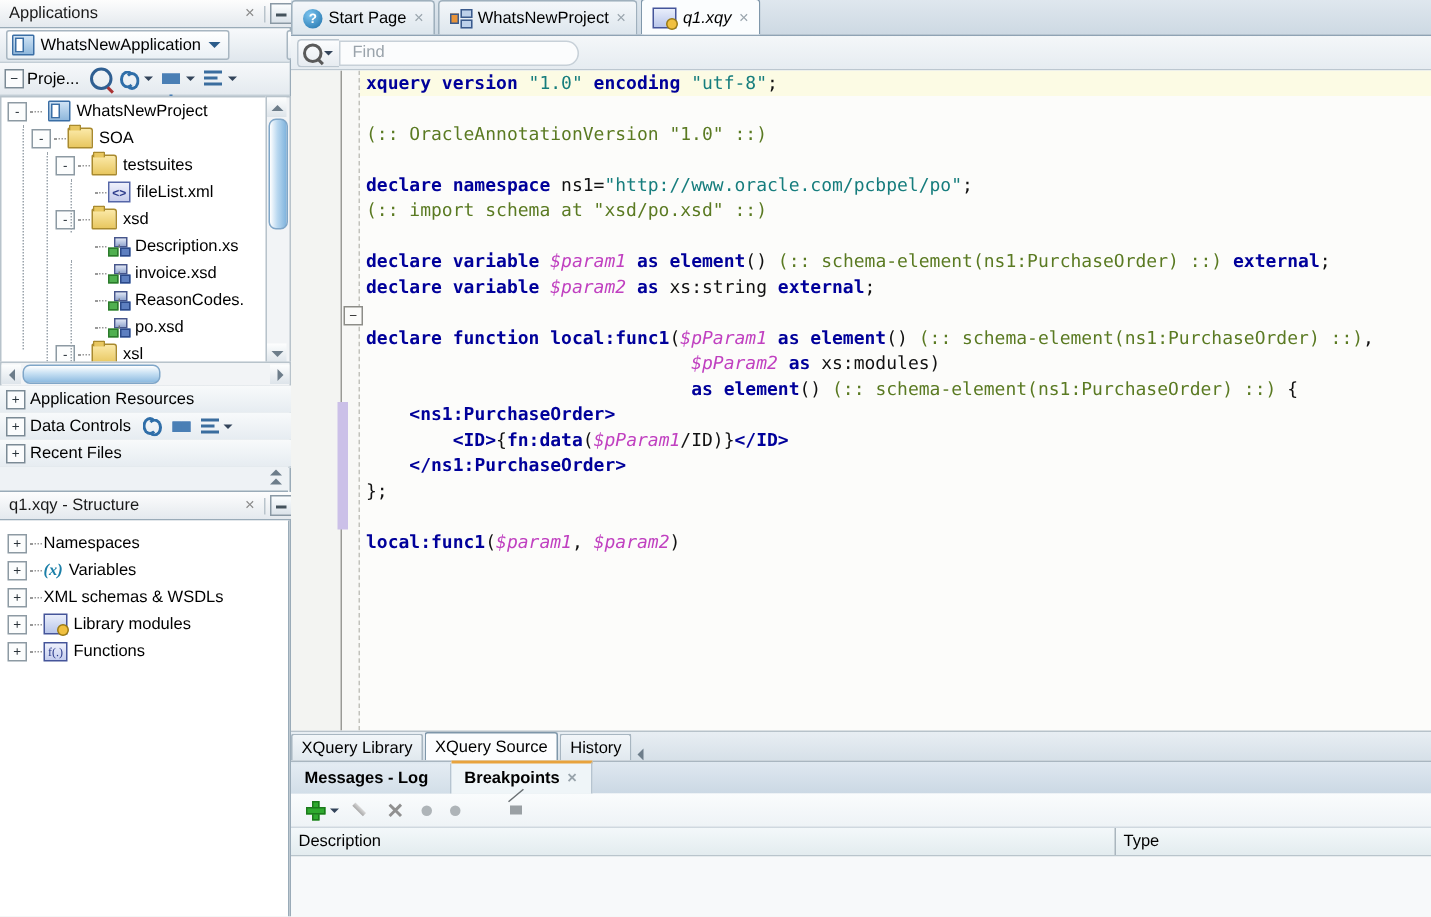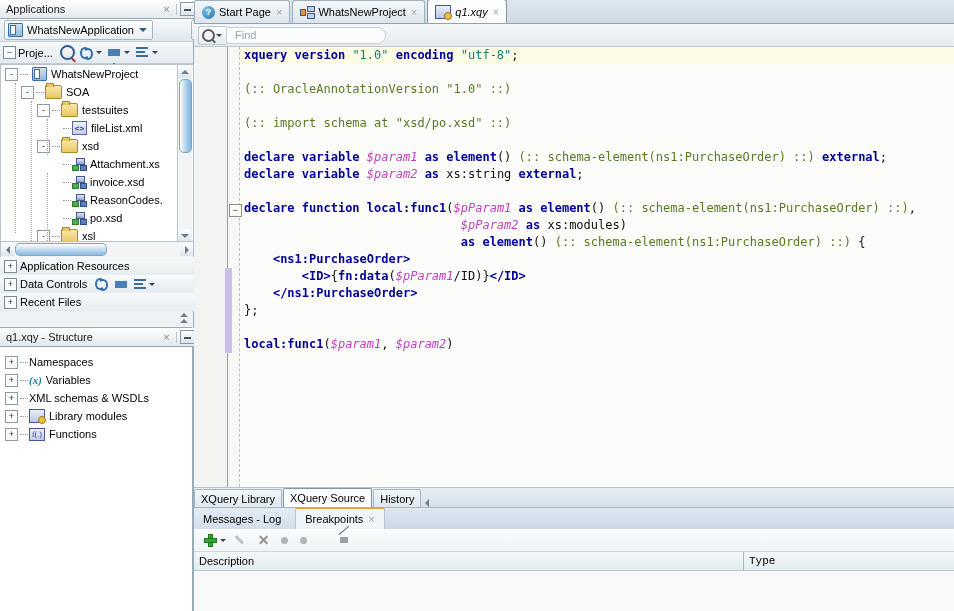--- a/index.html
+++ b/index.html
@@ -192,21 +192,21 @@
   #btabs{position:absolute;left:0;top:488px;width:760px;height:19px;
     background:linear-gradient(#e8eef3,#d6e0e8);display:flex;align-items:flex-end;}
   .btab{height:17px;display:flex;align-items:center;padding:0 6px;font-size:11px;margin-right:1px;
     background:linear-gradient(#f2f6f9,#e0e8ee);border:1px solid #a8b6c1;border-bottom:none;border-radius:2px 2px 0 0;}
   .btab.active{background:#fcfdfe;height:18px;border-color:#7f97aa;}
   .collapsearrow{margin-left:3px;display:flex;align-items:center;}
 
   #logpane{position:absolute;left:0;top:507px;width:760px;height:104px;background:#f4f7f9;border-top:1px solid #a9b6c0;}
   #logtabs{height:21px;background:linear-gradient(#dfe8f0,#cbd8e4);display:flex;align-items:flex-end;}
   .ltab{height:20px;display:flex;align-items:center;padding:0 9px;font-size:11px;
-    background:linear-gradient(#e4ecf3,#d2dee8);border-right:1px solid #b6c4d0;}
+    background:linear-gradient(#e4ecf3,#d2dee8);border-right:1px solid #b6c4d0;font-weight:bold;}
   .ltab.active{background:#eff5f8;border-top:2px solid #e8a33d;height:20px;}
   .ltab .x{margin-left:5px;color:#98a3ab;}
 
   #logtb{height:22px;background:linear-gradient(#fafcfd,#eef3f6);border-bottom:1px solid #cfd8df;
     display:flex;align-items:center;padding-left:6px;}
   .ico-plus{width:13px;height:13px;position:relative;}
   .ico-plus::before,.ico-plus::after{content:"";position:absolute;background:#2faa2f;border:1px solid #1c7a1c;}
   .ico-plus::before{left:4px;top:0;width:3px;height:11px;}
   .ico-plus::after{left:0;top:4px;width:11px;height:3px;}
   .ico-pencil{width:13px;height:13px;position:relative;}
@@ -322,21 +322,21 @@
             <span class="sp" style="width:16px"></span>
             <span class="sp" style="width:16px"></span>
             <span class="sp" style="width:10px"></span>
             <span class="dots"></span>
             <span class="icon-xsd">
               <i></i>
               <i></i>
               <i></i>
               <i></i>
             </span>
-            <span>Attachment.xs</span>
+            <span>Description.xs</span>
           </div>
           <div class="trow">
             <span class="sp" style="width:16px"></span>
             <span class="sp" style="width:16px"></span>
             <span class="sp" style="width:16px"></span>
             <span class="sp" style="width:10px"></span>
             <span class="dots"></span>
             <span class="icon-xsd">
               <i></i>
               <i></i>
@@ -520,20 +520,21 @@
       <div id="gutterSep"></div>
       <div id="gutterR"></div>
       <div id="indentLine"></div>
       <div id="blockMark" style="top:221px;height:85px;"></div>
       <div id="collapseBox" style="left:35px;top:157px;">−</div>
       <div id="codearea">
           <div class="cline cur"><span class="kw">xquery version </span><span class="str">"1.0"</span><span class="kw"> encoding </span><span class="str">"utf-8"</span><span class="pl">;</span></div>
           <div class="cline">&nbsp;</div>
           <div class="cline"><span class="cmt">(:: OracleAnnotationVersion "1.0" ::)</span></div>
           <div class="cline">&nbsp;</div>
+          <div class="cline"><span class="kw">declare namespace </span><span class="pl">ns1=</span><span class="str">"http://www.oracle.com/pcbpel/po"</span><span class="pl">;</span></div>
           <div class="cline"><span class="cmt">(:: import schema at "xsd/po.xsd" ::)</span></div>
           <div class="cline">&nbsp;</div>
           <div class="cline"><span class="kw">declare variable </span><span class="var">$param1</span><span class="kw"> as element</span><span class="pl">() </span><span class="cmt">(:: schema-element(ns1:PurchaseOrder) ::)</span><span class="kw"> external</span><span class="pl">;</span></div>
           <div class="cline"><span class="kw">declare variable </span><span class="var">$param2</span><span class="kw"> as </span><span class="pl">xs:string </span><span class="kw">external</span><span class="pl">;</span></div>
           <div class="cline">&nbsp;</div>
           <div class="cline"><span class="kw">declare function local:func1</span><span class="pl">(</span><span class="var">$pParam1</span><span class="kw"> as element</span><span class="pl">() </span><span class="cmt">(:: schema-element(ns1:PurchaseOrder) ::)</span><span class="pl">,</span></div>
           <div class="cline"><span class="pl">                              </span><span class="var">$pParam2</span><span class="kw"> as </span><span class="pl">xs:modules)</span></div>
           <div class="cline"><span class="pl">                              </span><span class="kw">as element</span><span class="pl">() </span><span class="cmt">(:: schema-element(ns1:PurchaseOrder) ::)</span><span class="pl"> {</span></div>
           <div class="cline"><span class="pl">    </span><span class="tag">&lt;ns1:PurchaseOrder&gt;</span></div>
           <div class="cline"><span class="pl">        </span><span class="tag">&lt;ID&gt;</span><span class="pl">{</span><span class="kw">fn:data</span><span class="pl">(</span><span class="var">$pParam1</span><span class="pl">/ID)}</span><span class="tag">&lt;/ID&gt;</span></div>
@@ -586,18 +587,18 @@
           </span>
         <span class="tbicon" style="margin-left:2px;">
             <span class="dot"></span>
           </span>
         <span class="tbicon" style="margin-left:24px;">
             <span class="ico-mute"></span>
           </span>
       </div>
       <div id="logcols">
         <div class="lcol" style="width:550px;">Description</div>
-        <div class="lcol" style="width:210px;border-right:none;font-family:Liberation Mono, monospace;">Type</div>
+        <div class="lcol" style="width:210px;border-right:none;">Type</div>
       </div>
       <div id="logbody"></div>
     </div>
   </div>
 </div>
 
 </body></html>

